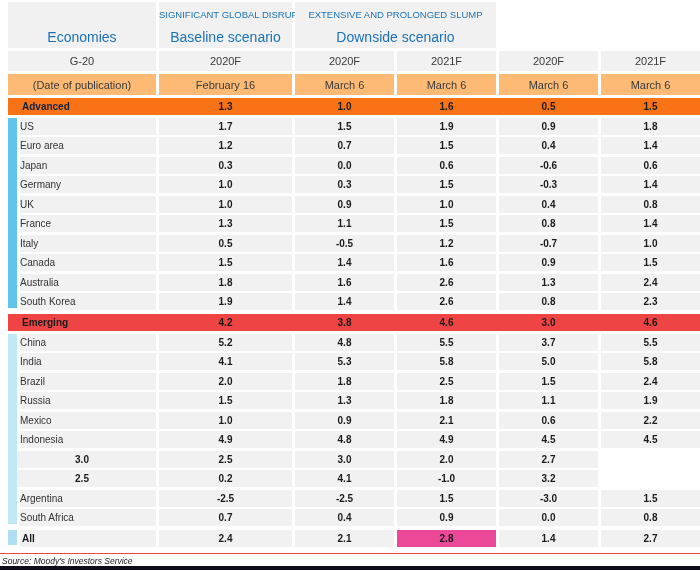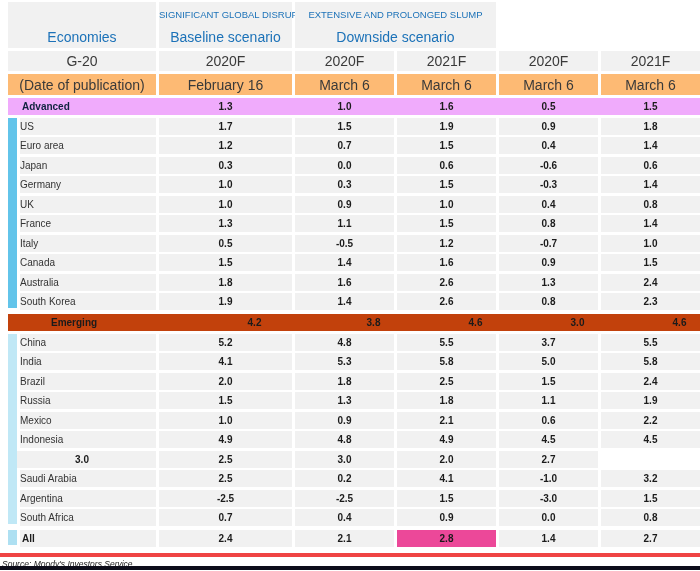--- a/index.html
+++ b/index.html
@@ -23,21 +23,21 @@
   .h-sub {
     flex:1; display:flex; align-items:center; justify-content:center;
     font-size:14px; color:#1C72B8;
   }
 
   
   .row3 { height:20px; margin-top:3px; }
   .row4 { height:21px; margin-top:3px; }
   .hcell {
     display:flex; align-items:center; justify-content:center;
-    font-size:14px; color:#3A3A3A;
+    font-size:11px; color:#3A3A3A;
   }
   .row3 .hcell { background:#F1F1F1; }
   .row4 .hcell { background:#fdba74; }
 
   
   .tbody { margin-top:3px; }
   .section { position:relative; }
   .section + .section { margin-top:4px; }
   .bar { position:absolute; left:0; width:9px; }
   .trow { height:17px; margin-bottom:2.5px; }
@@ -52,21 +52,21 @@
   }
   .section-head .vcell { background:transparent; }
   .section-head .lcell {
     background:transparent; margin-left:0; padding-left:14px; font-weight:700; color:#10233F;
   }
   .section-head { font-weight:700; }
 
   
   .footer {
     position:absolute; left:0; top:553px; width:700px;
-    border-top:4px solid #ef4444;
+    border-top:1px solid #ef4444;
   }
   .source {
     font-size:8.5px; font-style:italic; color:#222;
     padding:2px 0 0 2px;
   }
   .bottom-bar {
     position:absolute; left:0; bottom:1px; width:700px; height:4.5px;
     background:#0D0D1A;
   }
 </style>
@@ -104,21 +104,21 @@
       <div class="hcell">(Date of publication)</div>
       <div class="hcell">February 16</div>
       <div class="hcell">March 6</div>
       <div class="hcell">March 6</div>
       <div class="hcell">March 6</div>
       <div class="hcell">March 6</div>
     </div>
 
     <div class="tbody">
         <div class="section">
-          <div class="trow grid6 section-head" style="background: #f0abfc;">
+          <div class="trow grid6 section-head" style="background: #f97316;">
             <div class="lcell">Advanced</div>
             <div class="vcell">1.3</div>
             <div class="vcell">1.0</div>
             <div class="vcell">1.6</div>
             <div class="vcell">0.5</div>
             <div class="vcell">1.5</div>
           </div>
           <div class="trow grid6">
             <div class="lcell">US</div>
             <div class="vcell">1.7</div>
@@ -195,21 +195,21 @@
             <div class="lcell">South Korea</div>
             <div class="vcell">1.9</div>
             <div class="vcell">1.4</div>
             <div class="vcell">2.6</div>
             <div class="vcell">0.8</div>
             <div class="vcell">2.3</div>
           </div>
           <div class="bar" style="top: 19.5px; bottom: 2.5px; background: rgb(98, 196, 234);"></div>
         </div>
         <div class="section">
-          <div class="trow grid6 section-head" style="background: #c2410c; padding-left: 29px;">
+          <div class="trow grid6 section-head" style="background: #ef4444;">
             <div class="lcell" style="color: rgb(27, 27, 27);">Emerging</div>
             <div class="vcell">4.2</div>
             <div class="vcell">3.8</div>
             <div class="vcell">4.6</div>
             <div class="vcell">3.0</div>
             <div class="vcell">4.6</div>
           </div>
           <div class="trow grid6">
             <div class="lcell">China</div>
             <div class="vcell">5.2</div>
@@ -259,21 +259,20 @@
             <div class="vcell">4.5</div>
           </div>
           <div class="trow grid6">
             <div class="vcell">3.0</div>
             <div class="vcell">2.5</div>
             <div class="vcell">3.0</div>
             <div class="vcell">2.0</div>
             <div class="vcell">2.7</div>
           </div>
           <div class="trow grid6">
-            <div class="lcell">Saudi Arabia</div>
             <div class="vcell">2.5</div>
             <div class="vcell">0.2</div>
             <div class="vcell">4.1</div>
             <div class="vcell">-1.0</div>
             <div class="vcell">3.2</div>
           </div>
           <div class="trow grid6">
             <div class="lcell">Argentina</div>
             <div class="vcell">-2.5</div>
             <div class="vcell">-2.5</div>

